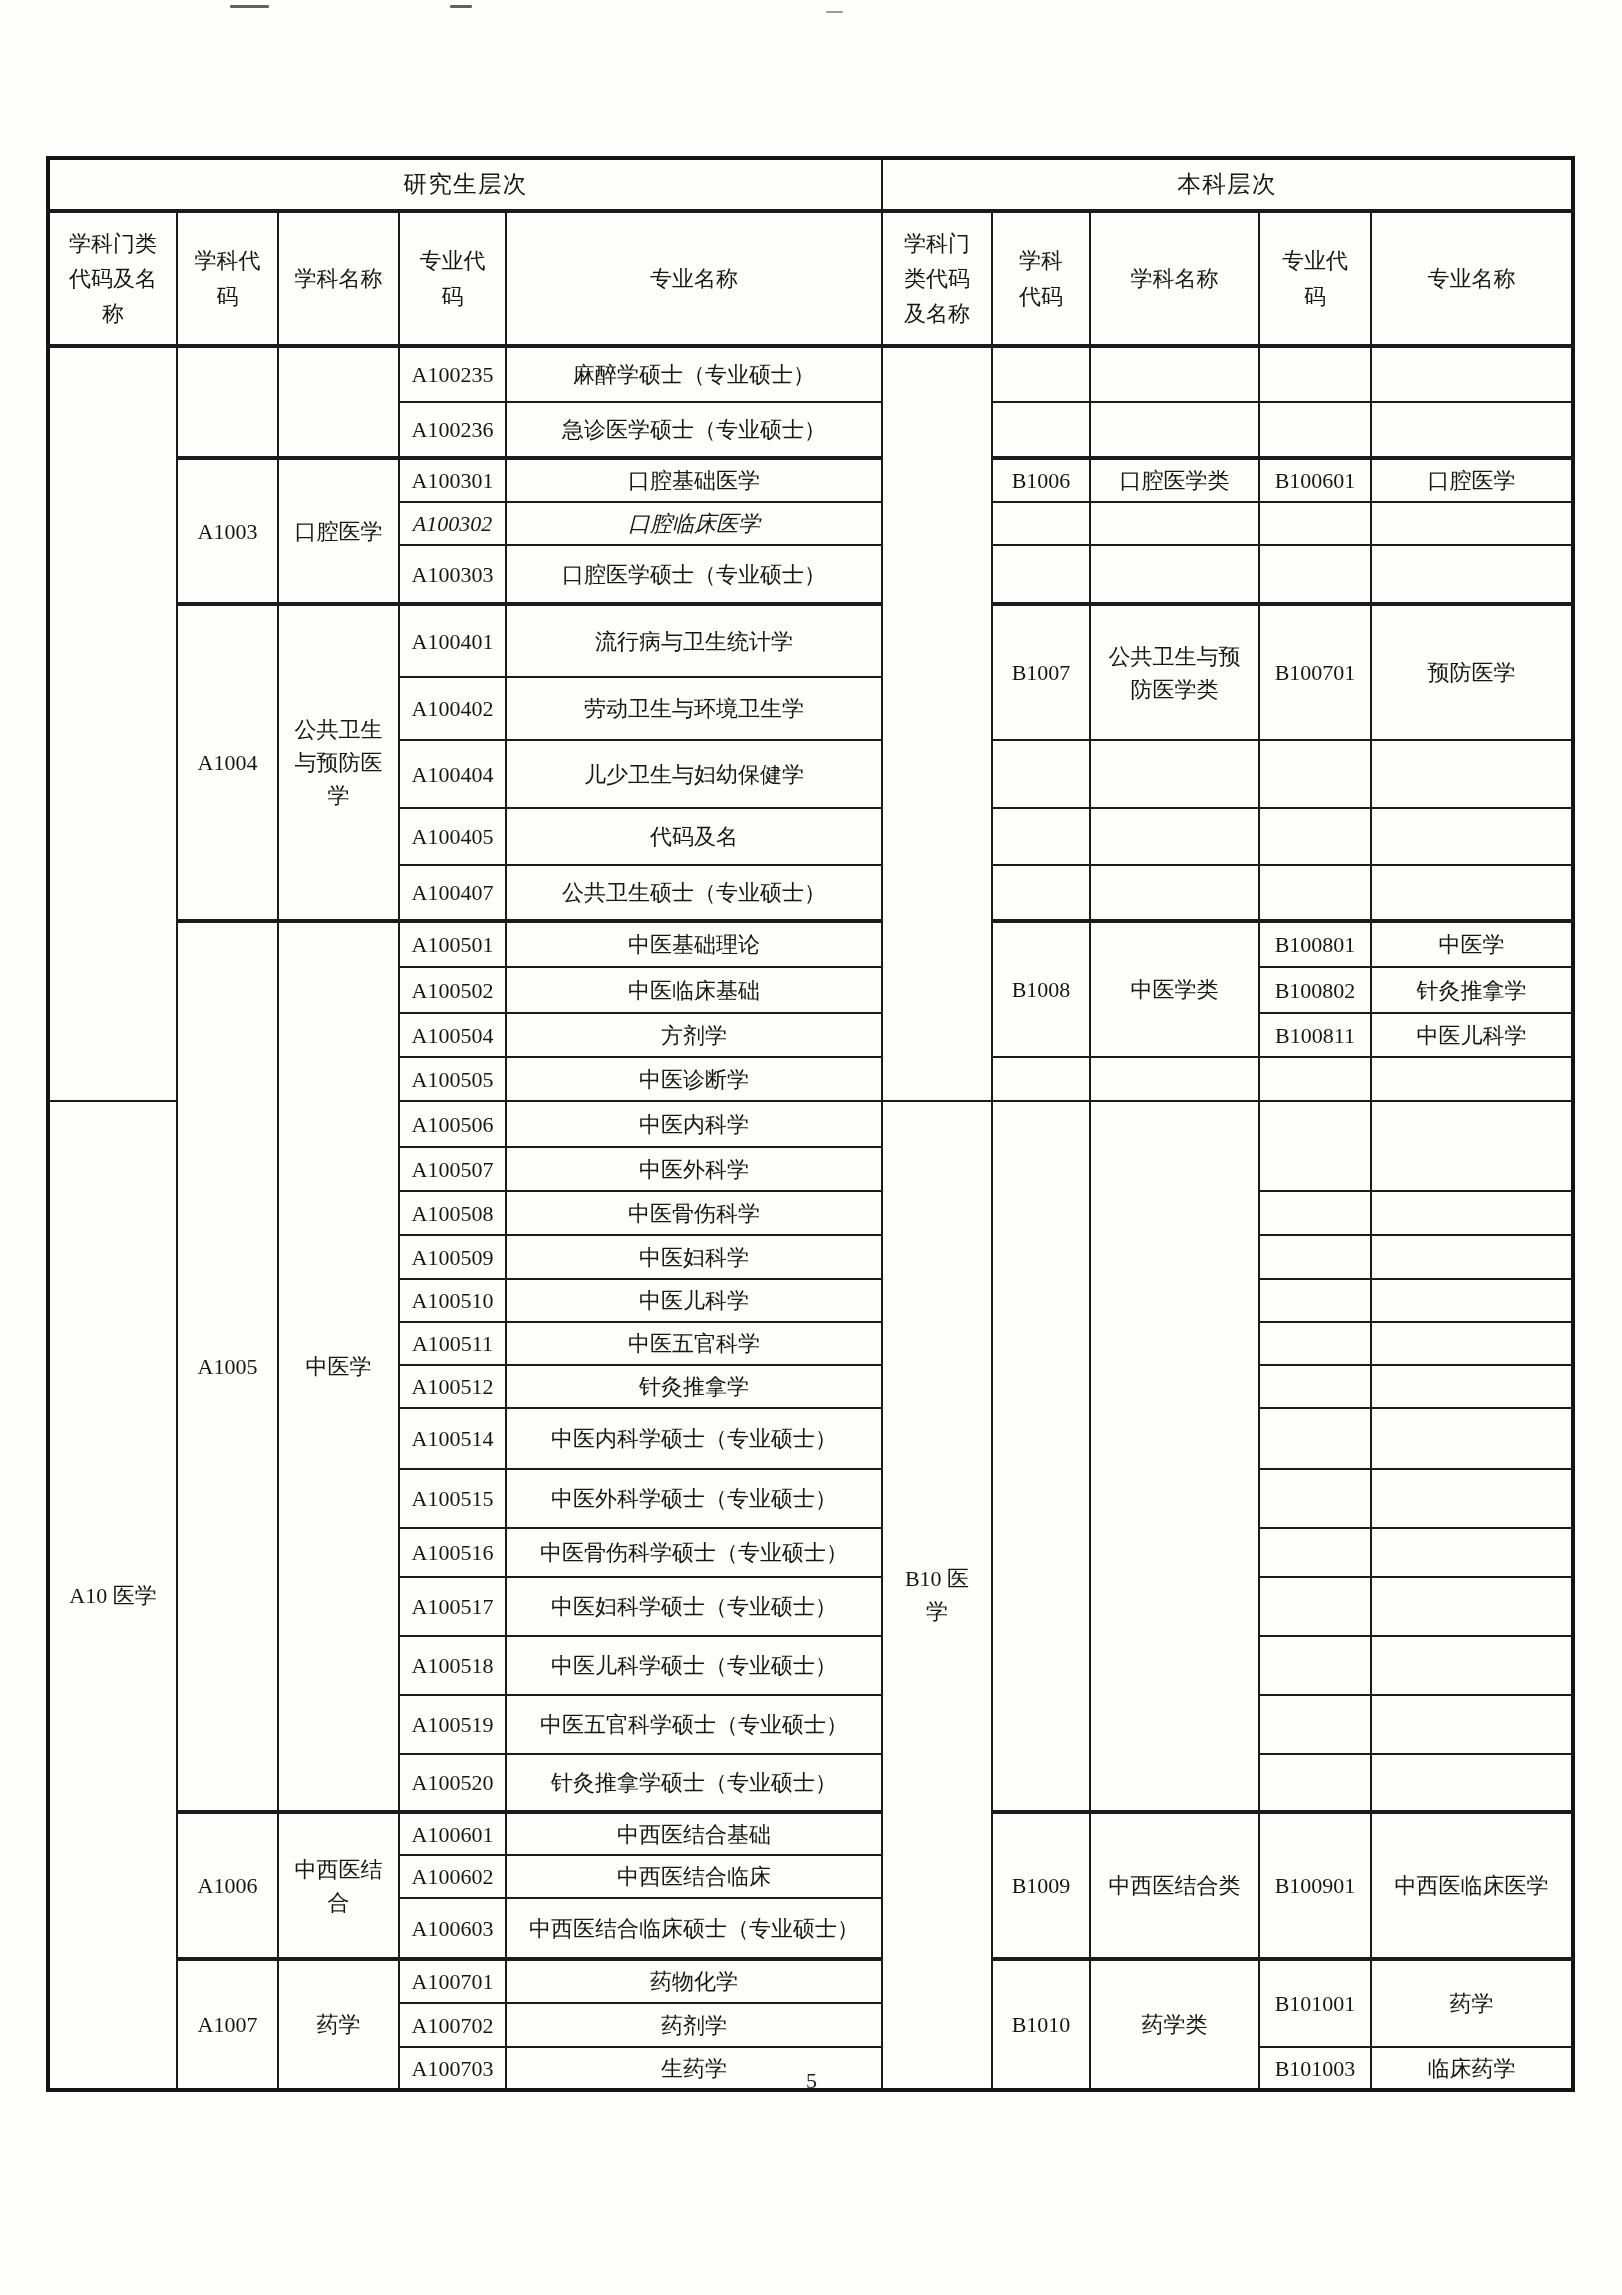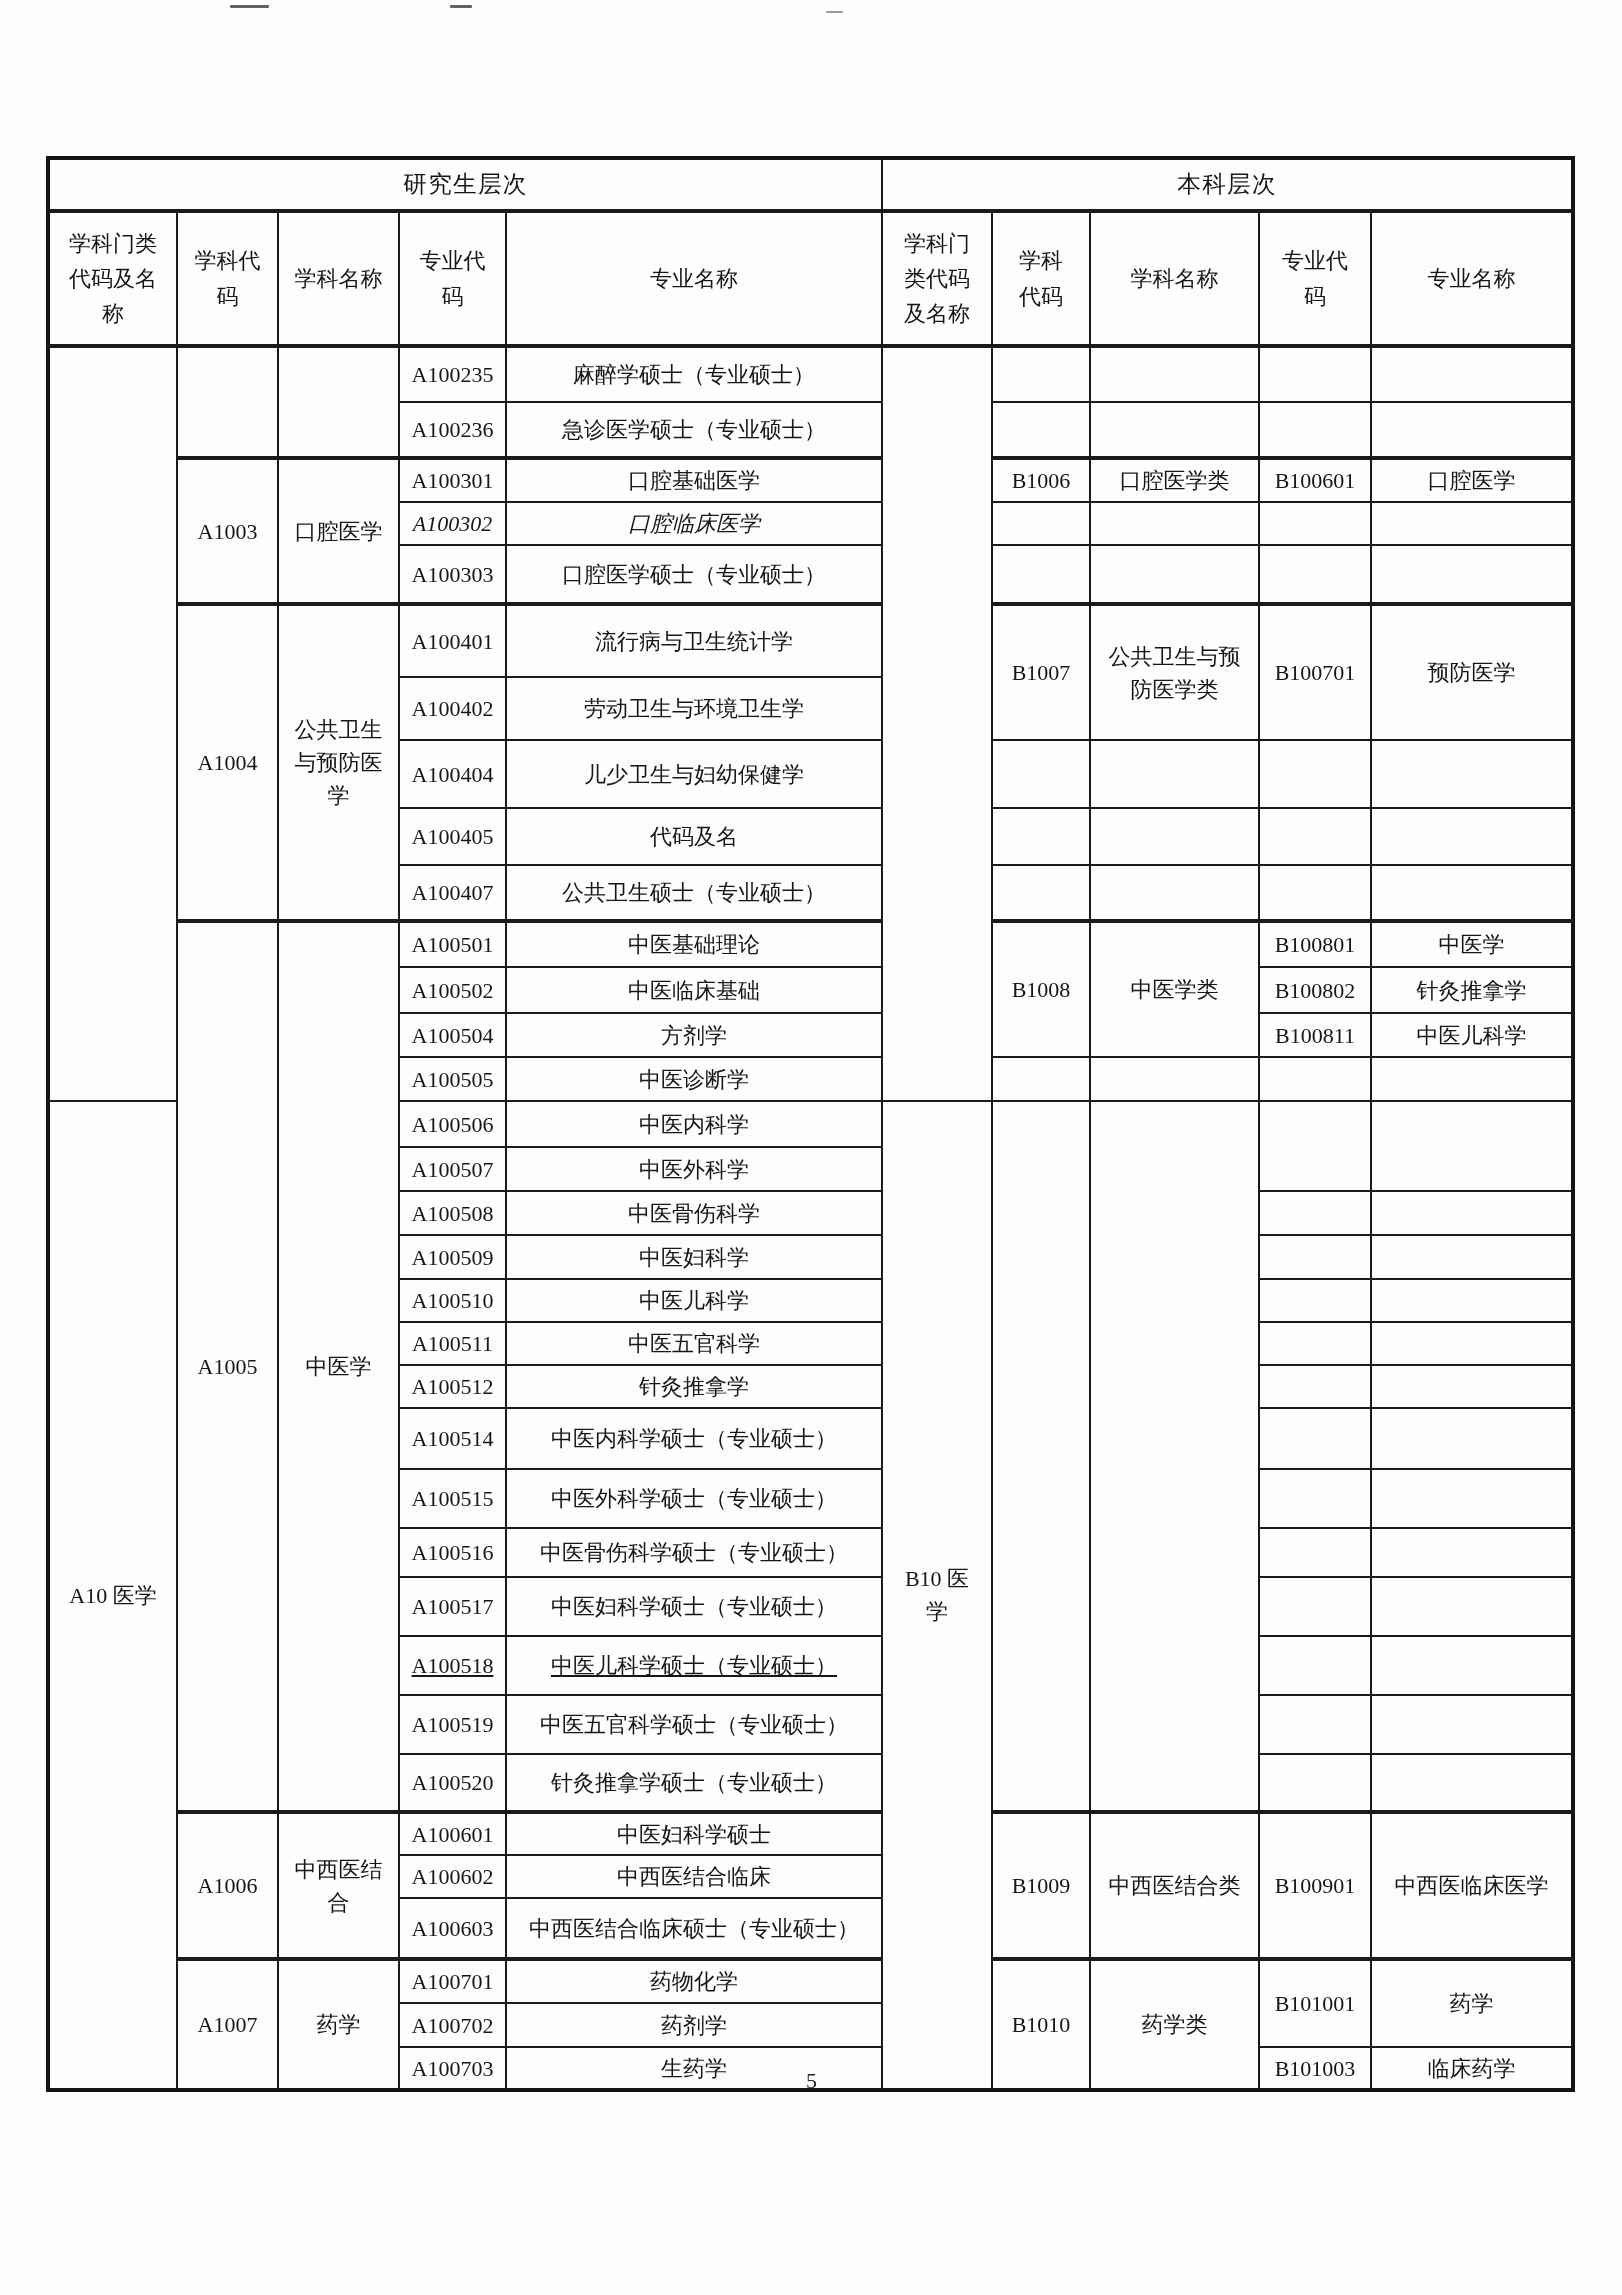--- a/index.html
+++ b/index.html
@@ -287,21 +287,21 @@
         <td>中医骨伤科学硕士（专业硕士）</td>
         <td></td>
         <td></td>
       </tr>
       <tr style="height: 59px;">
         <td>A100517</td>
         <td>中医妇科学硕士（专业硕士）</td>
         <td></td>
         <td></td>
       </tr>
-      <tr style="height: 59px; text-decoration: underline;">
+      <tr style="height: 59px;">
         <td>A100518</td>
         <td>中医儿科学硕士（专业硕士）</td>
         <td></td>
         <td></td>
       </tr>
       <tr style="height: 59px;">
         <td>A100519</td>
         <td>中医五官科学硕士（专业硕士）</td>
         <td></td>
         <td></td>
@@ -310,21 +310,21 @@
         <td>A100520</td>
         <td>针灸推拿学硕士（专业硕士）</td>
         <td></td>
         <td></td>
       </tr>
       <tr class="thick" style="height: 43px;">
         <td rowspan="3">A1006</td>
         <td rowspan="3">中西医结
 合</td>
         <td>A100601</td>
-        <td>中医妇科学硕士</td>
+        <td>中西医结合基础</td>
         <td rowspan="3">B1009</td>
         <td rowspan="3">中西医结合类</td>
         <td rowspan="3">B100901</td>
         <td rowspan="3">中西医临床医学</td>
       </tr>
       <tr style="height: 43px;">
         <td>A100602</td>
         <td>中西医结合临床</td>
       </tr>
       <tr style="height: 61px;">

